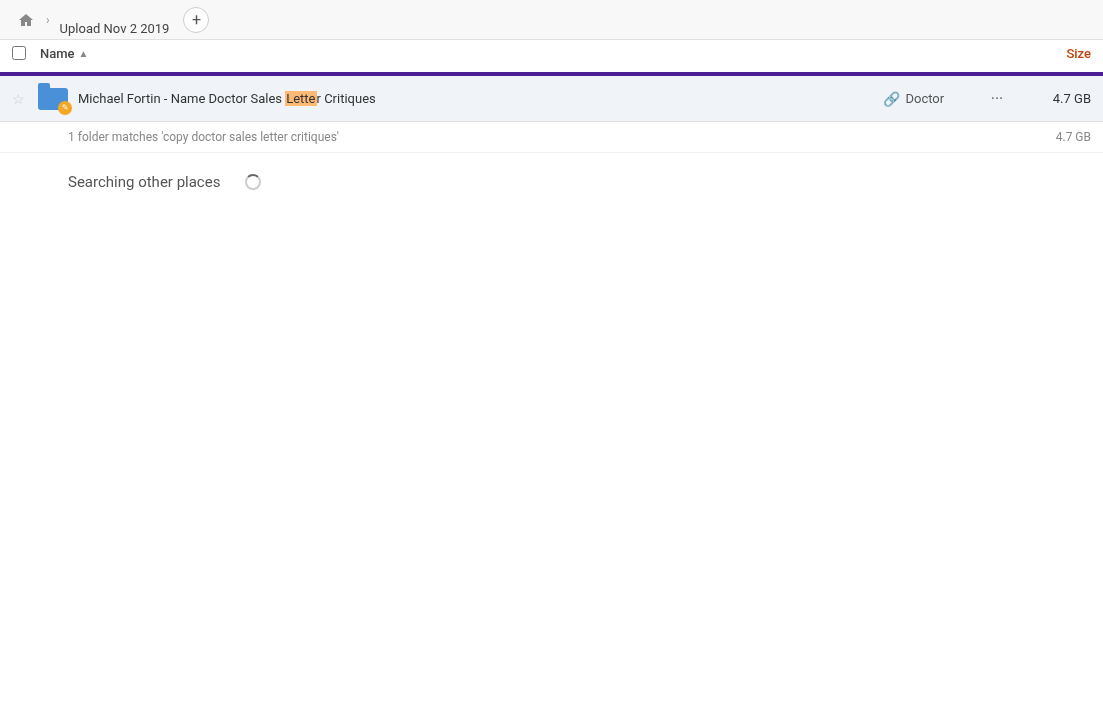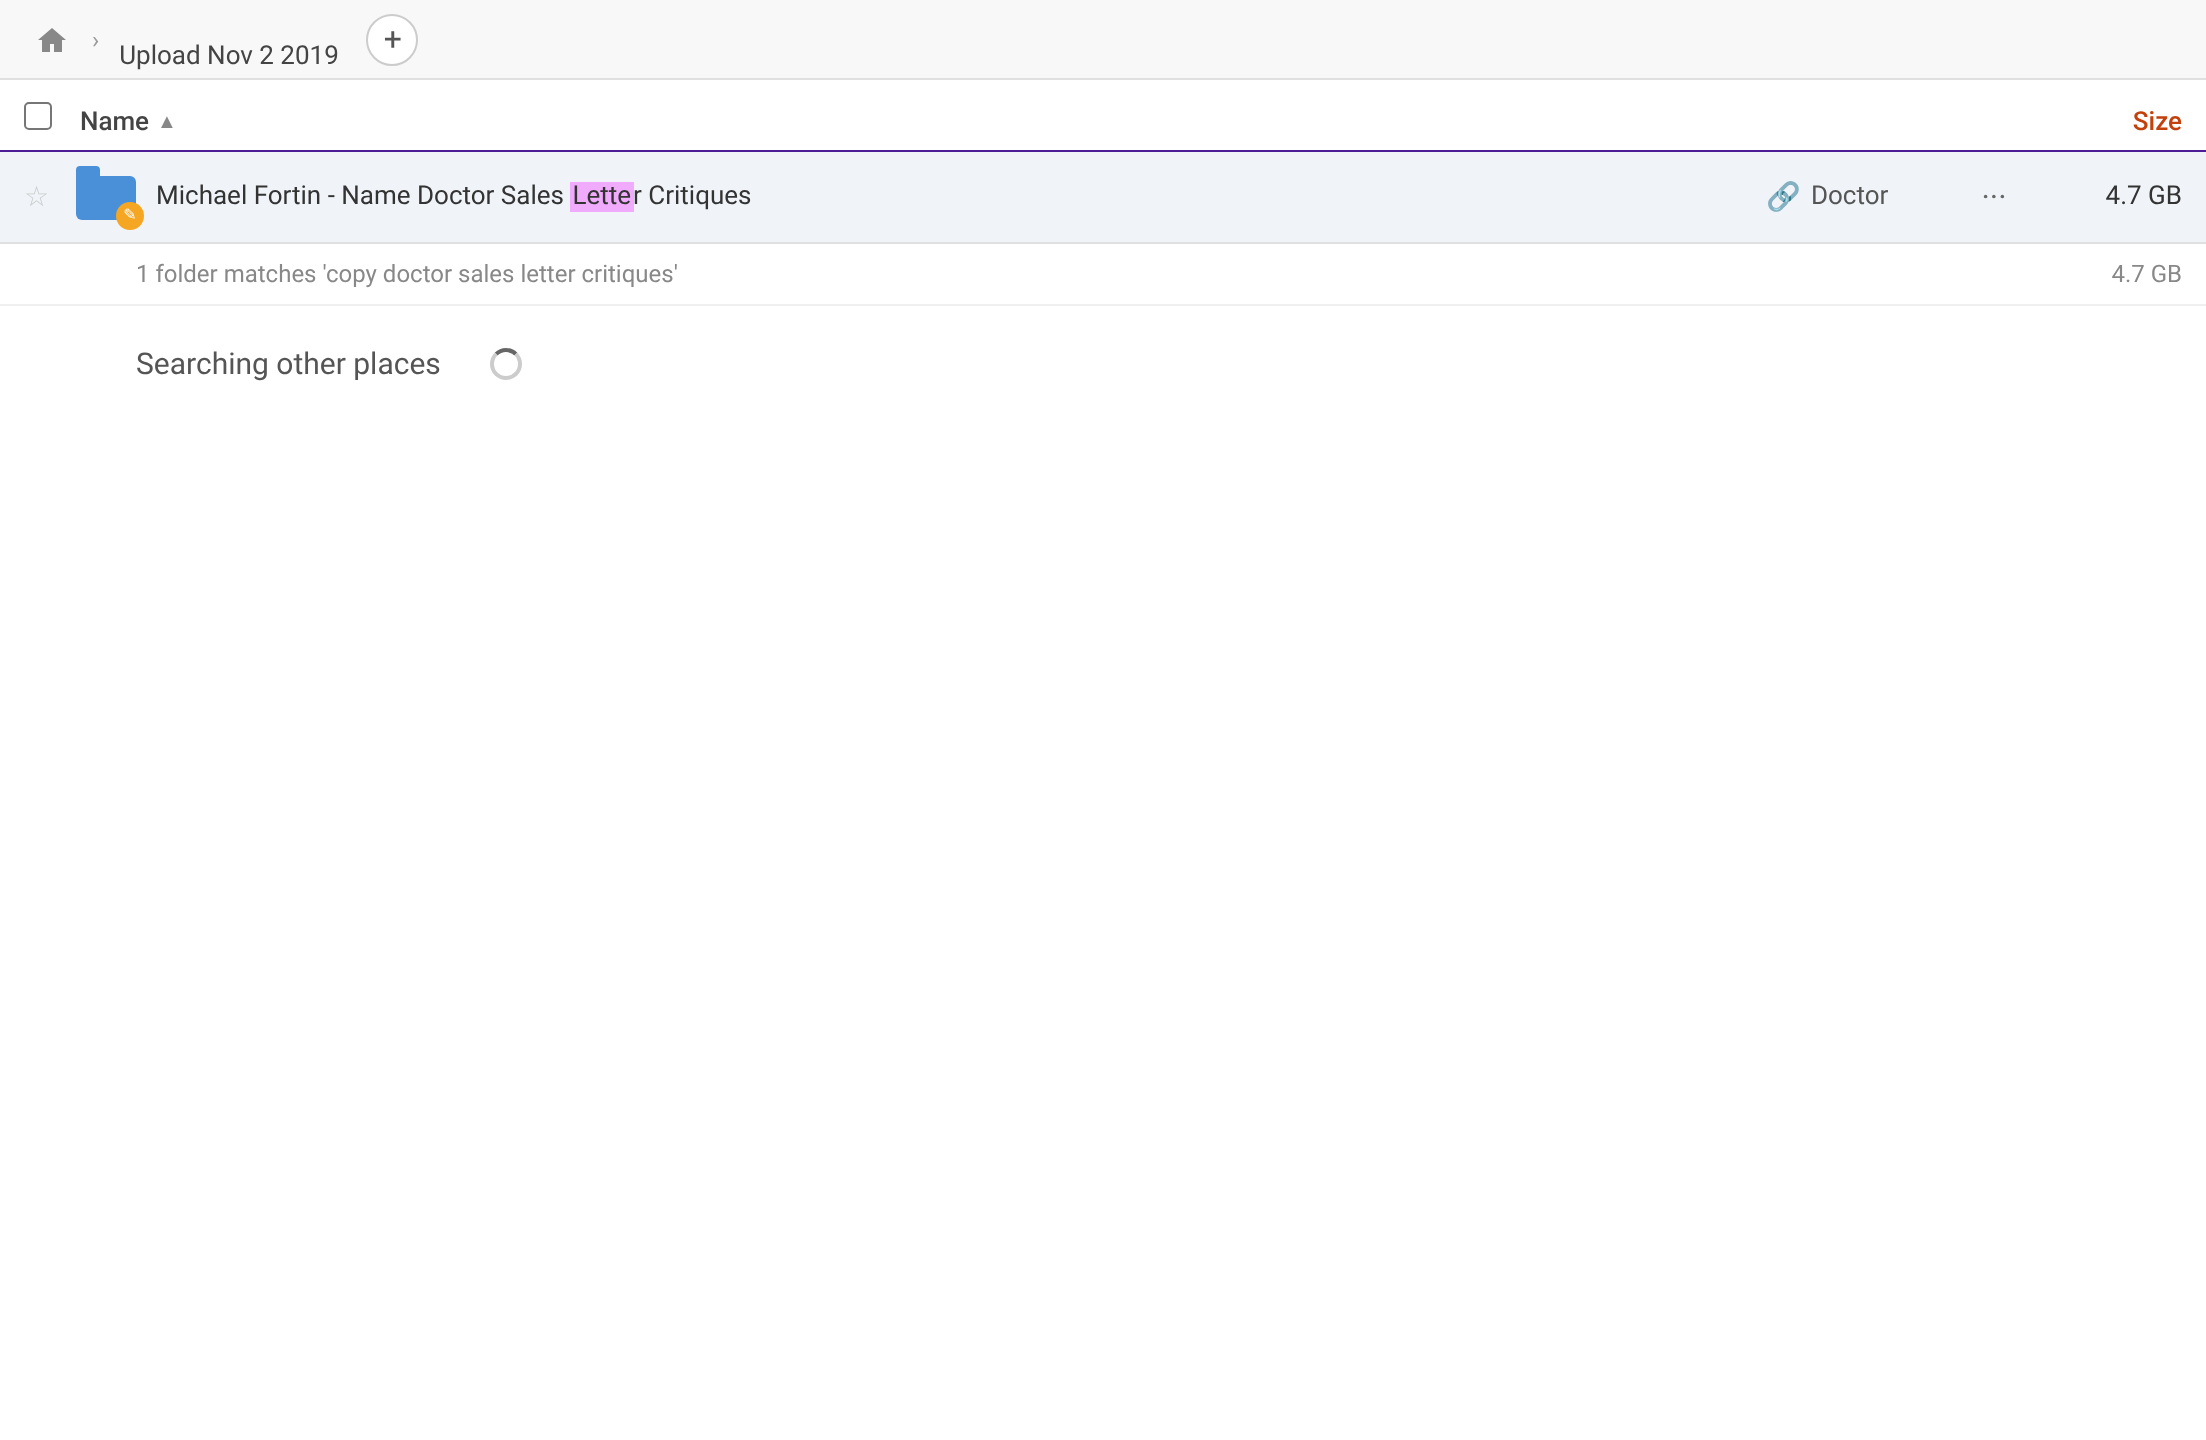--- a/index.html
+++ b/index.html
@@ -65,23 +65,23 @@
       color: #555;
       font-size: 16px;
       line-height: 1;
       background: white;
       margin-left: 6px;
     }
 
     
     .column-header {
       display: flex;
-      align-items: flex-end;
+      align-items: flex-start;
       padding: 6px 12px;
-      border-bottom: 1px solid #4c1d95;
+      border-bottom: 4px solid #4c1d95;
       height: 36px;
     }
 
     .col-checkbox {
       width: 28px;
       flex-shrink: 0;
     }
 
     .col-name {
       flex: 1;
@@ -169,21 +169,21 @@
       font-size: 8px;
     }
 
     .file-name {
       flex: 1;
       font-size: 13px;
       color: #333;
     }
 
     .file-name span.highlight {
-      background: #f0abfc;
+      background: #fdba74;
       padding: 0 1px;
     }
 
     .shared-badge {
       display: flex;
       align-items: center;
       gap: 5px;
       color: #555;
       font-size: 13px;
       width: 100px;

